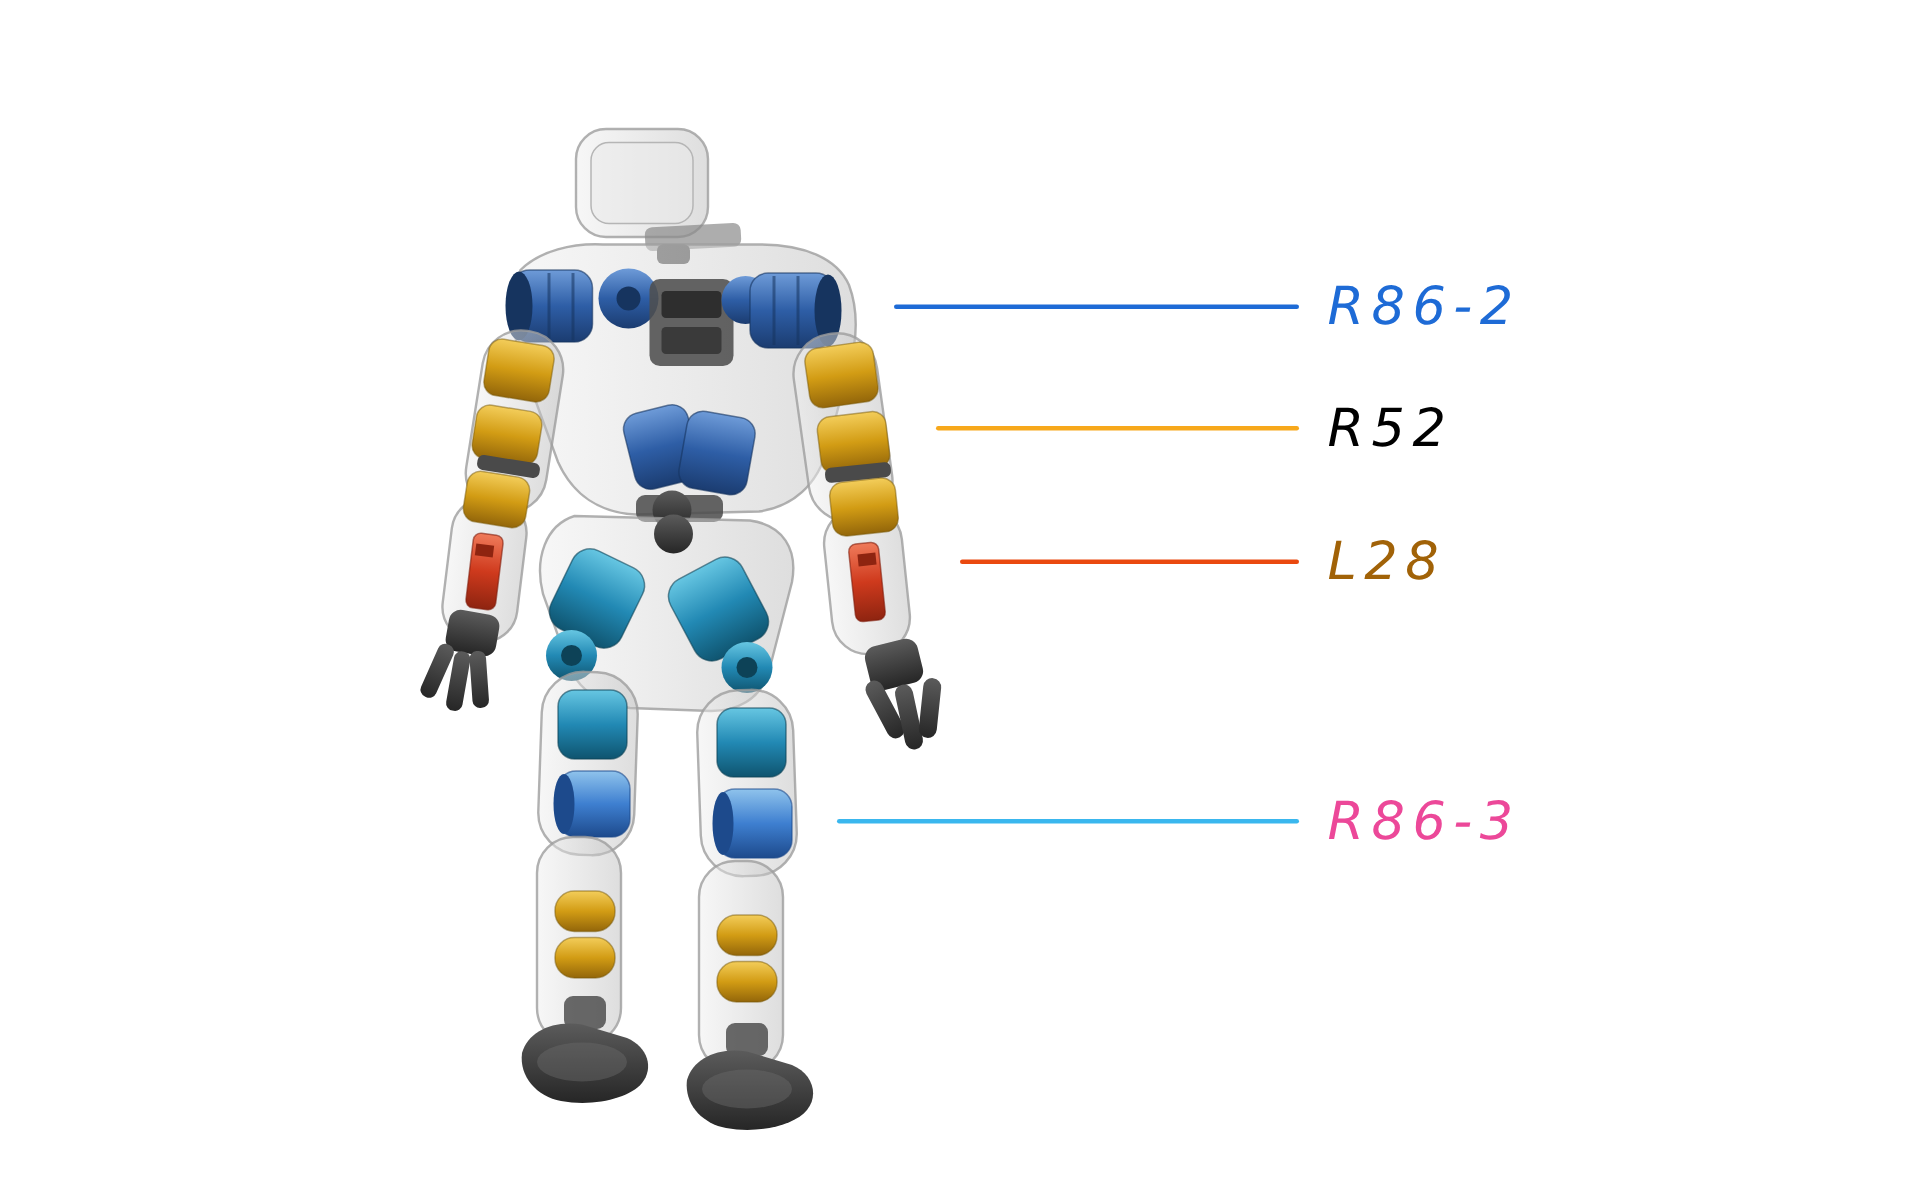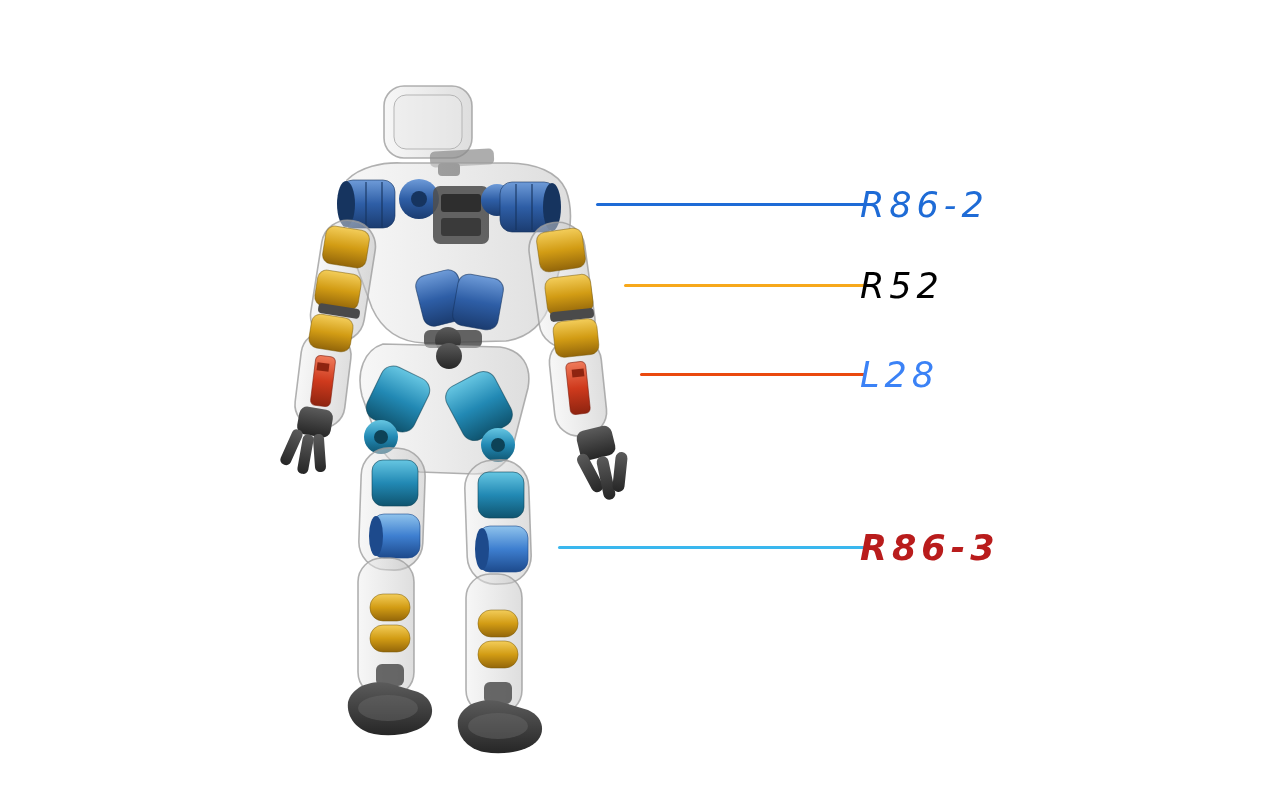--- a/index.html
+++ b/index.html
@@ -18,21 +18,21 @@
     stroke-opacity:.8;
     stroke-width:1.6;
   }
   .callout-line{
     position:absolute;
     height:3px;
     border-radius:2px;
   }
   .callout-label{
     position:absolute;
-    left:860px;
+    left:885px;
     transform:translateY(-50%);
     font-style:italic;
     font-weight:500;
     font-size:35px;
     letter-spacing:5px;
     white-space:nowrap;
   }
 </style>
 </head>
 <body>
@@ -194,18 +194,18 @@
     </g>
   </svg>
 
   <div class="callout-line" style="left: 596px; top: 203px; width: 270px; background: rgb(30, 107, 214);"></div>
   <div class="callout-label" style="top: 205px; color: rgb(30, 107, 214);">R86-2</div>
 
   <div class="callout-line" style="left: 624px; top: 284px; width: 242px; background: rgb(247, 168, 27);"></div>
   <div class="callout-label" style="top: 286px; color: #000000;">R52</div>
 
   <div class="callout-line" style="left: 640px; top: 373px; width: 226px; background: rgb(234, 73, 15);"></div>
-  <div class="callout-label" style="top: 375px; color: #3b82f6;">L28</div>
+  <div class="callout-label" style="top: 375px; color: #a16207;">L28</div>
 
   <div class="callout-line" style="left: 558px; top: 546px; width: 308px; background: rgb(58, 183, 238);"></div>
-  <div class="callout-label" style="top: 548px; color: #b91c1c; font-weight: bold;">R86-3</div>
+  <div class="callout-label" style="top: 548px; color: #ec4899;">R86-3</div>
 
 </div>
 
 </body></html>

